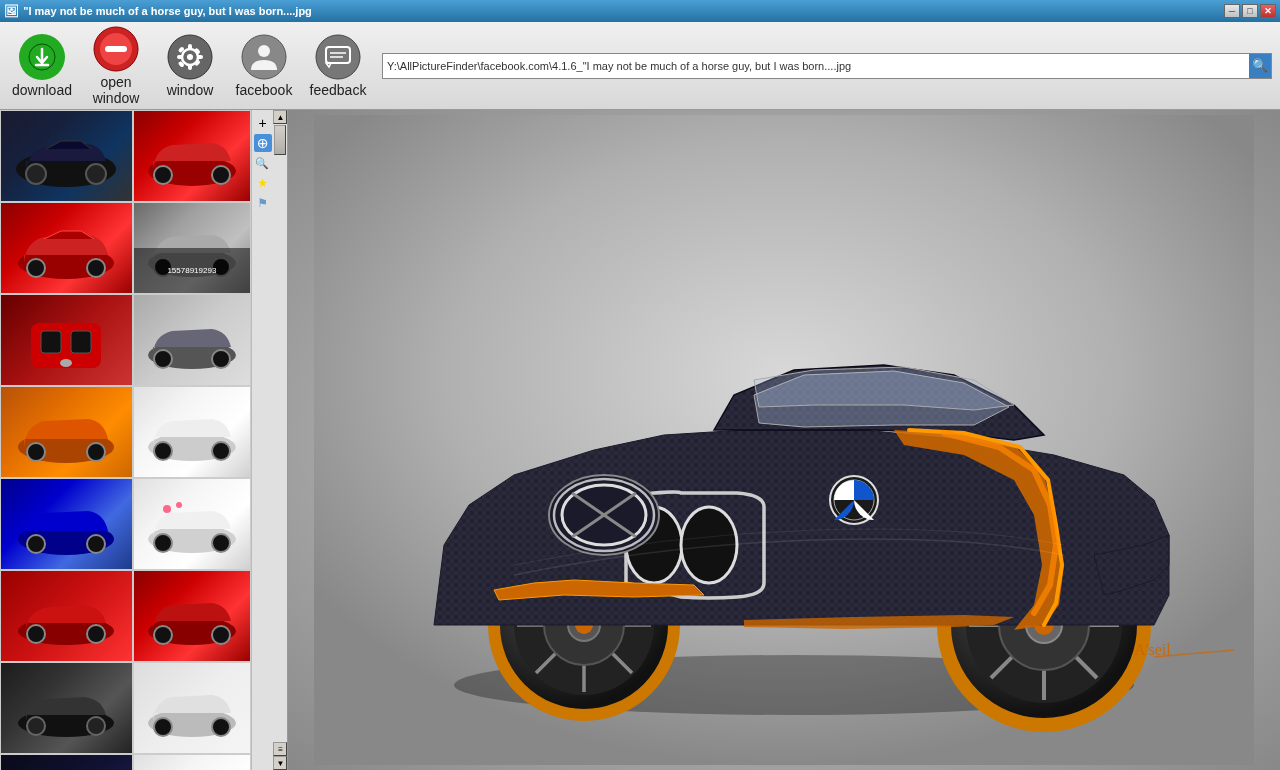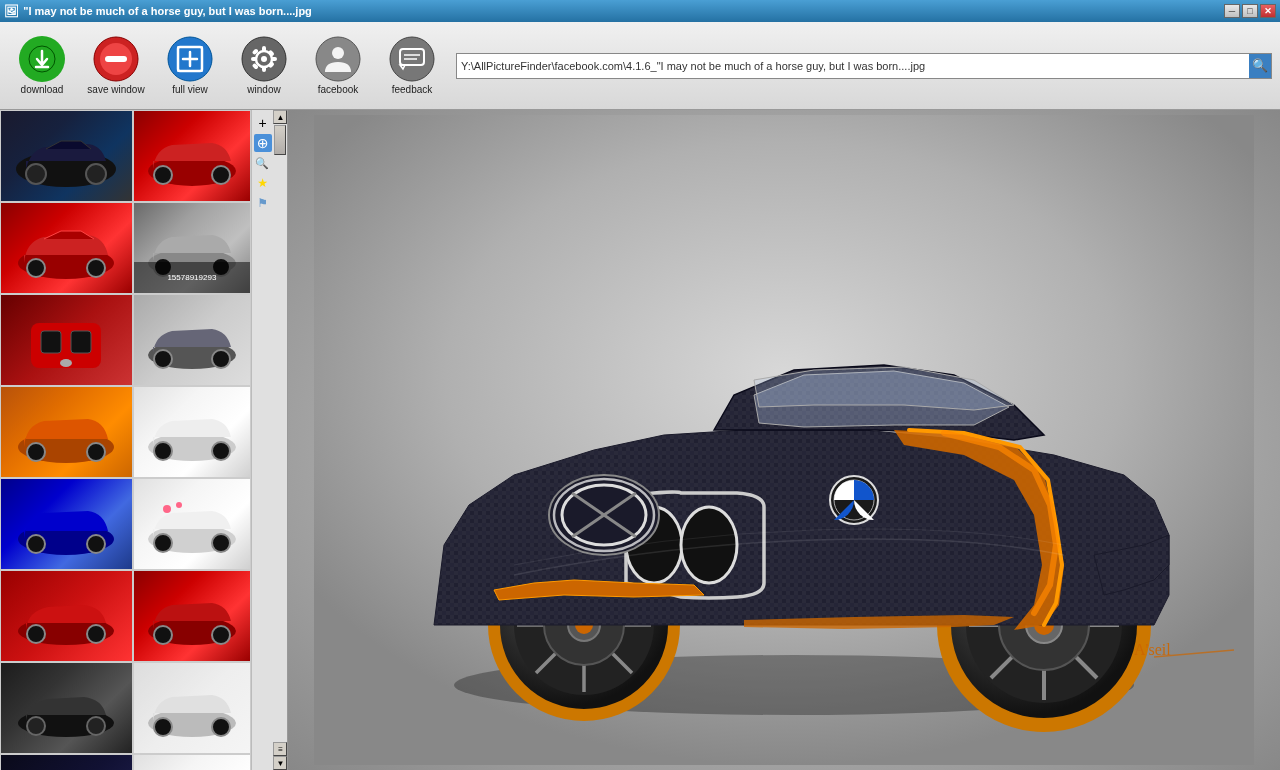--- a/index.html
+++ b/index.html
@@ -42,21 +42,21 @@
     .tool-btn {
       display: flex; flex-direction: column; align-items: center; justify-content: center;
       width: 68px; cursor: pointer; gap: 2px;
     }
     .tool-icon {
       width: 46px; height: 46px;
       border-radius: 50%;
       display: flex; align-items: center; justify-content: center;
       font-size: 22px;
     }
-    .tool-label { font-size: 10px; color: #222; text-align: center; }
+    .tool-label { font-size: 14px; color: #222; text-align: center; }
 
     
     #main { display: flex; height: calc(770px - 22px - 88px); }
 
     
     #left-panel {
       width: 288px;
       display: flex;
       flex-direction: column;
       background: #e8e8e8;
@@ -168,21 +168,21 @@
       width: 100%; height: 100%;
       display: flex; align-items: center; justify-content: center;
       background: radial-gradient(ellipse at center, #d0d0d0 0%, #a8a8a8 60%, #888 100%);
     }
 
     
     .thumb-label {
       position: absolute; bottom: 0; left: 0; right: 0;
       background: rgba(0,0,0,0.5);
       color: white; font-size: 8px;
-      padding: 11px 2px;
+      padding: 18px 2px;
       text-align: center;
     }
   </style>
 </head>
 <body>
 
 <div id="titlebar">
   <span style="font-size:12px;">🖼</span>
   <span id="titlebar-title">"I may not be much of a horse guy, but I was born....jpg</span>
   <div id="titlebar-buttons">
@@ -205,38 +205,23 @@
   </div>
 
   <div class="tool-btn">
     <div class="tool-icon" style="background: transparent;">
       <svg width="46" height="46" viewBox="0 0 46 46">
         <circle cx="23" cy="23" r="22" fill="#cc2222" stroke="#880000" stroke-width="1"></circle>
         <circle cx="23" cy="23" r="16" fill="#ee4444"></circle>
         <rect x="12" y="20" width="22" height="6" rx="3" fill="white"></rect>
       </svg>
     </div>
-    <span class="tool-label">save window</span>
-  </div>
-
-  <div class="tool-btn">
-    <div class="tool-icon">
-      <svg width="46" height="46" viewBox="0 0 46 46">
-        <circle cx="23" cy="23" r="22" fill="#2277cc" stroke="#005599" stroke-width="1"></circle>
-        <rect x="11" y="11" width="24" height="24" rx="2" fill="none" stroke="white" stroke-width="2.5"></rect>
-        <polyline points="16,23 30,23" stroke="white" stroke-width="2.5" stroke-linecap="round"></polyline>
-        <polyline points="23,16 23,30" stroke="white" stroke-width="2.5" stroke-linecap="round"></polyline>
-        <polyline points="11,16 11,11 16,11" stroke="white" stroke-width="1.5" fill="none"></polyline>
-        <polyline points="30,11 35,11 35,16" stroke="white" stroke-width="1.5" fill="none"></polyline>
-        <polyline points="11,30 11,35 16,35" stroke="white" stroke-width="1.5" fill="none"></polyline>
-        <polyline points="30,35 35,35 35,30" stroke="white" stroke-width="1.5" fill="none"></polyline>
-      </svg>
-    </div>
-    <span class="tool-label">full view</span>
-  </div>
+    <span class="tool-label">open window</span>
+  </div>
+
 
 
   <div class="tool-btn">
     <div class="tool-icon">
       <svg width="46" height="46" viewBox="0 0 46 46">
         <circle cx="23" cy="23" r="22" fill="#666" stroke="#333" stroke-width="1"></circle>
         <circle cx="23" cy="23" r="8" fill="none" stroke="white" stroke-width="2.5"></circle>
         <circle cx="23" cy="23" r="3" fill="white"></circle>
         <rect x="21" y="10" width="4" height="6" rx="2" fill="white"></rect>
         <rect x="21" y="30" width="4" height="6" rx="2" fill="white"></rect>

